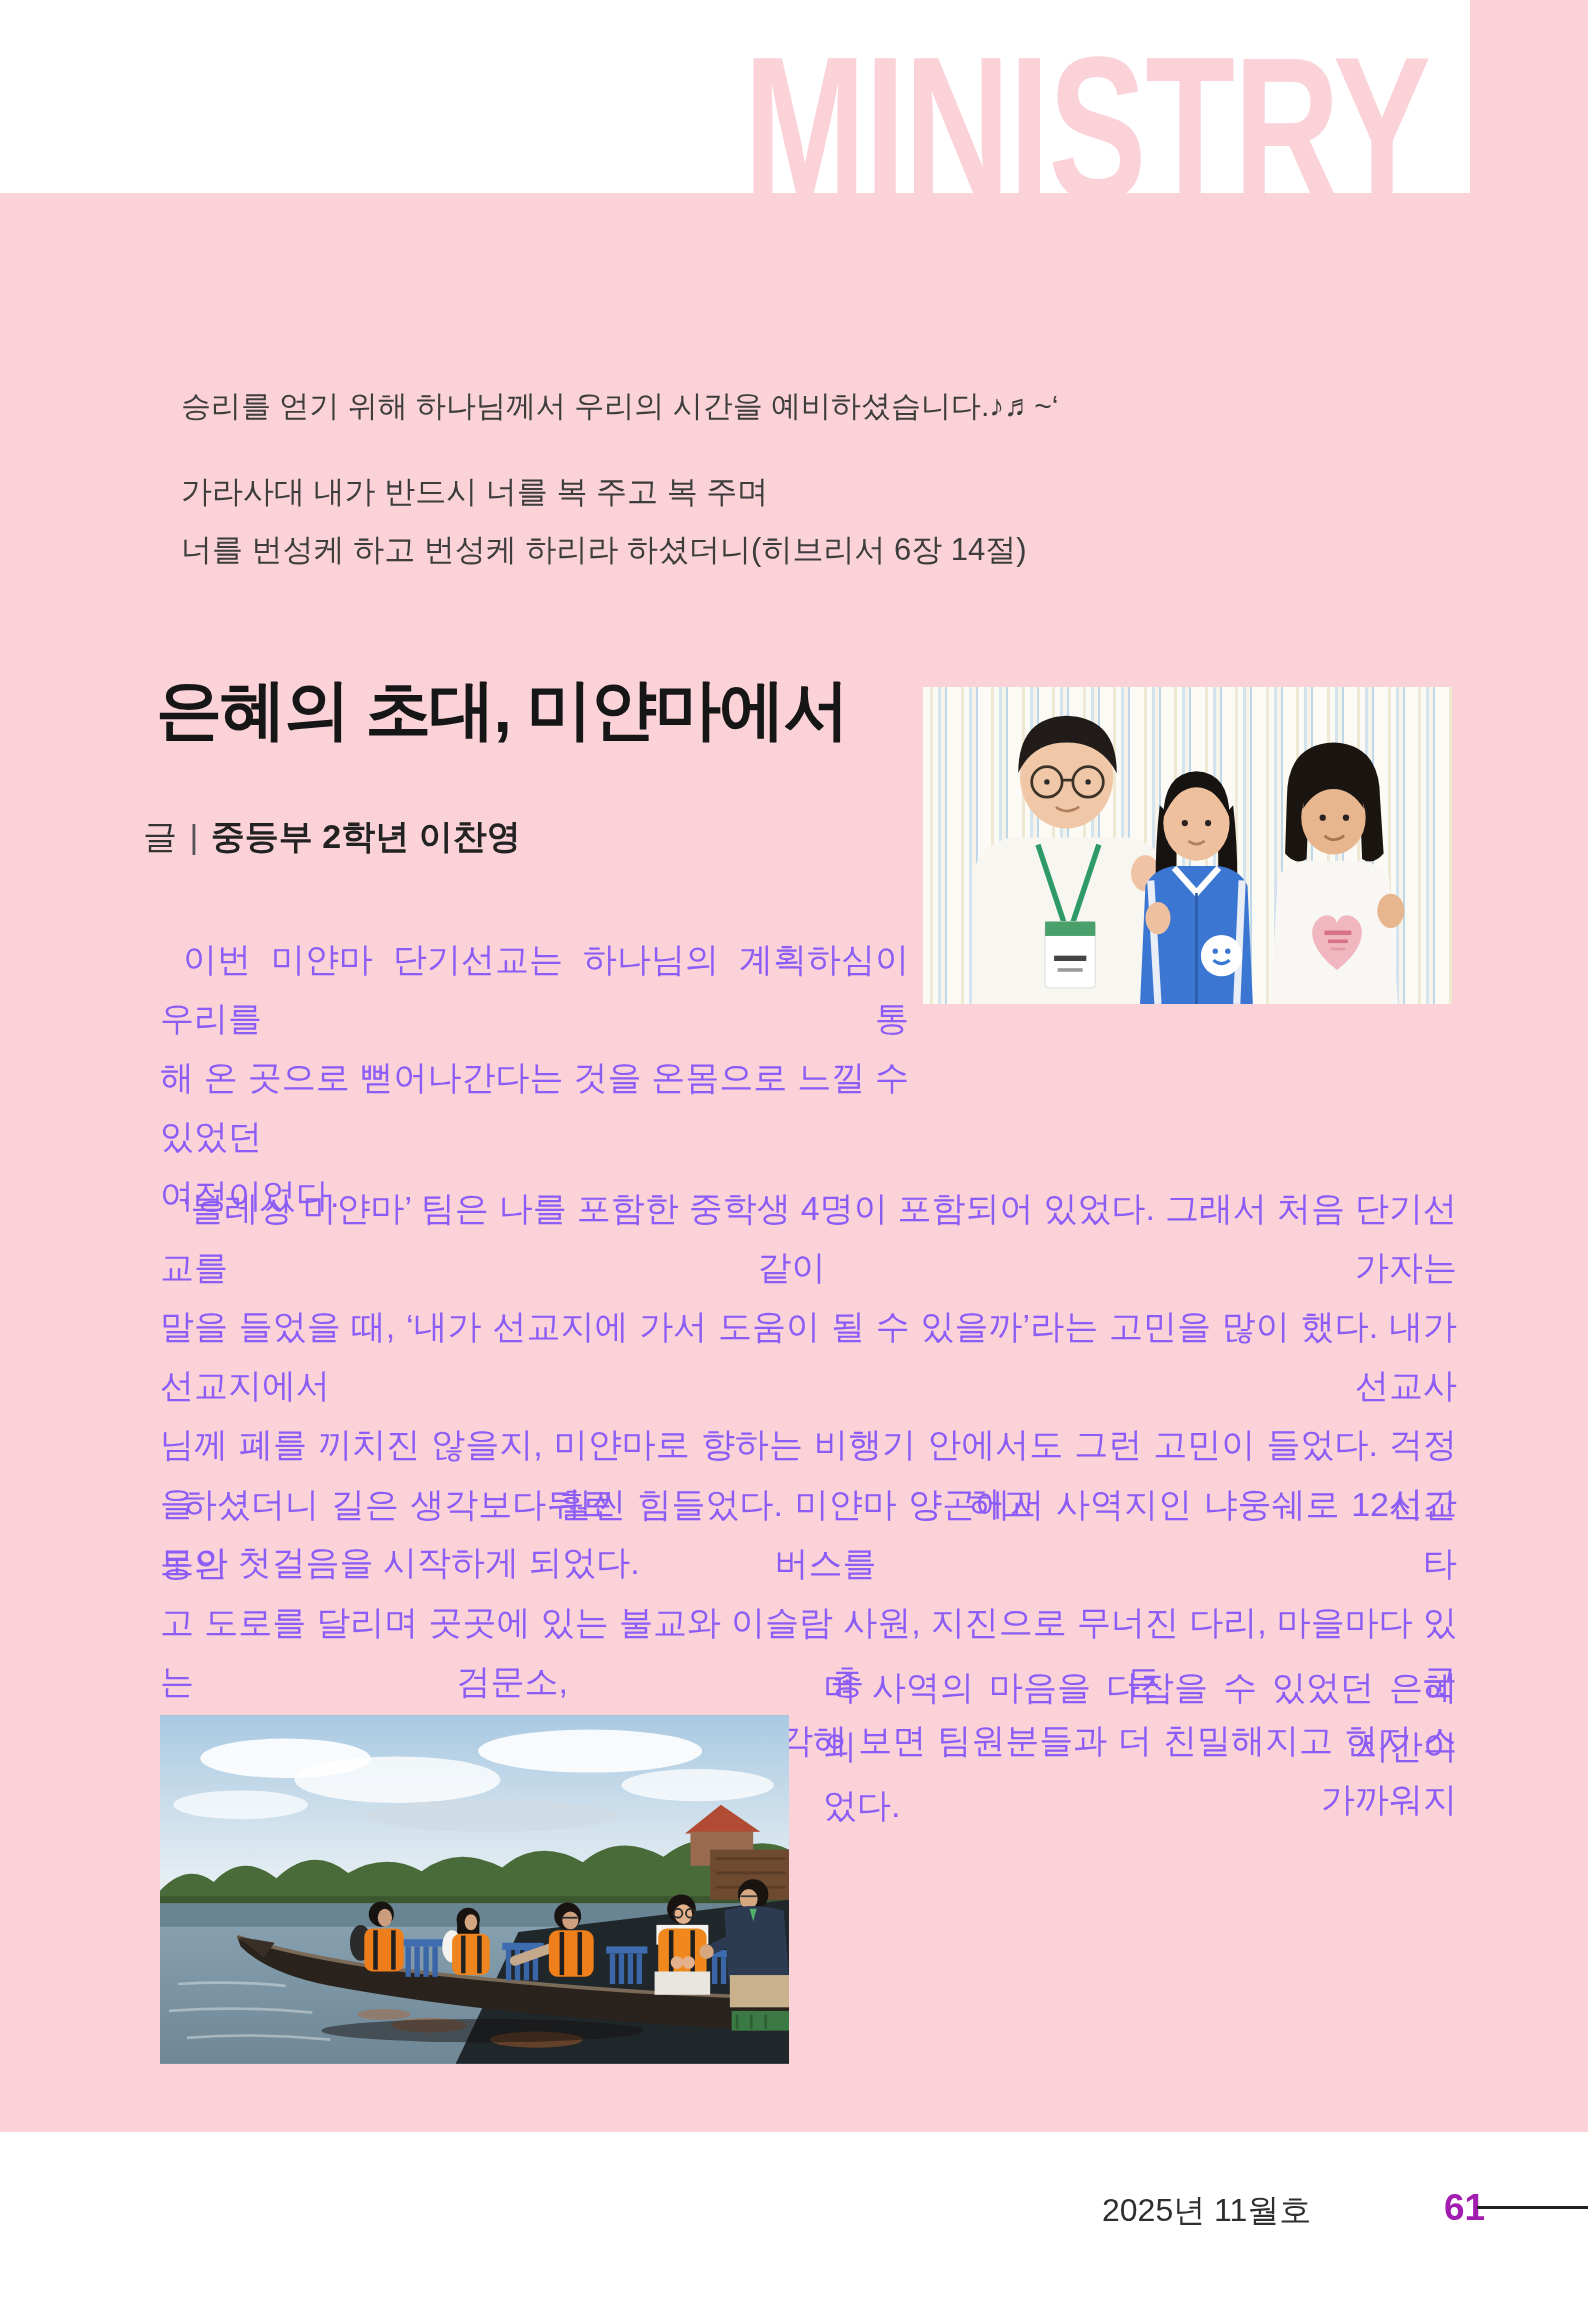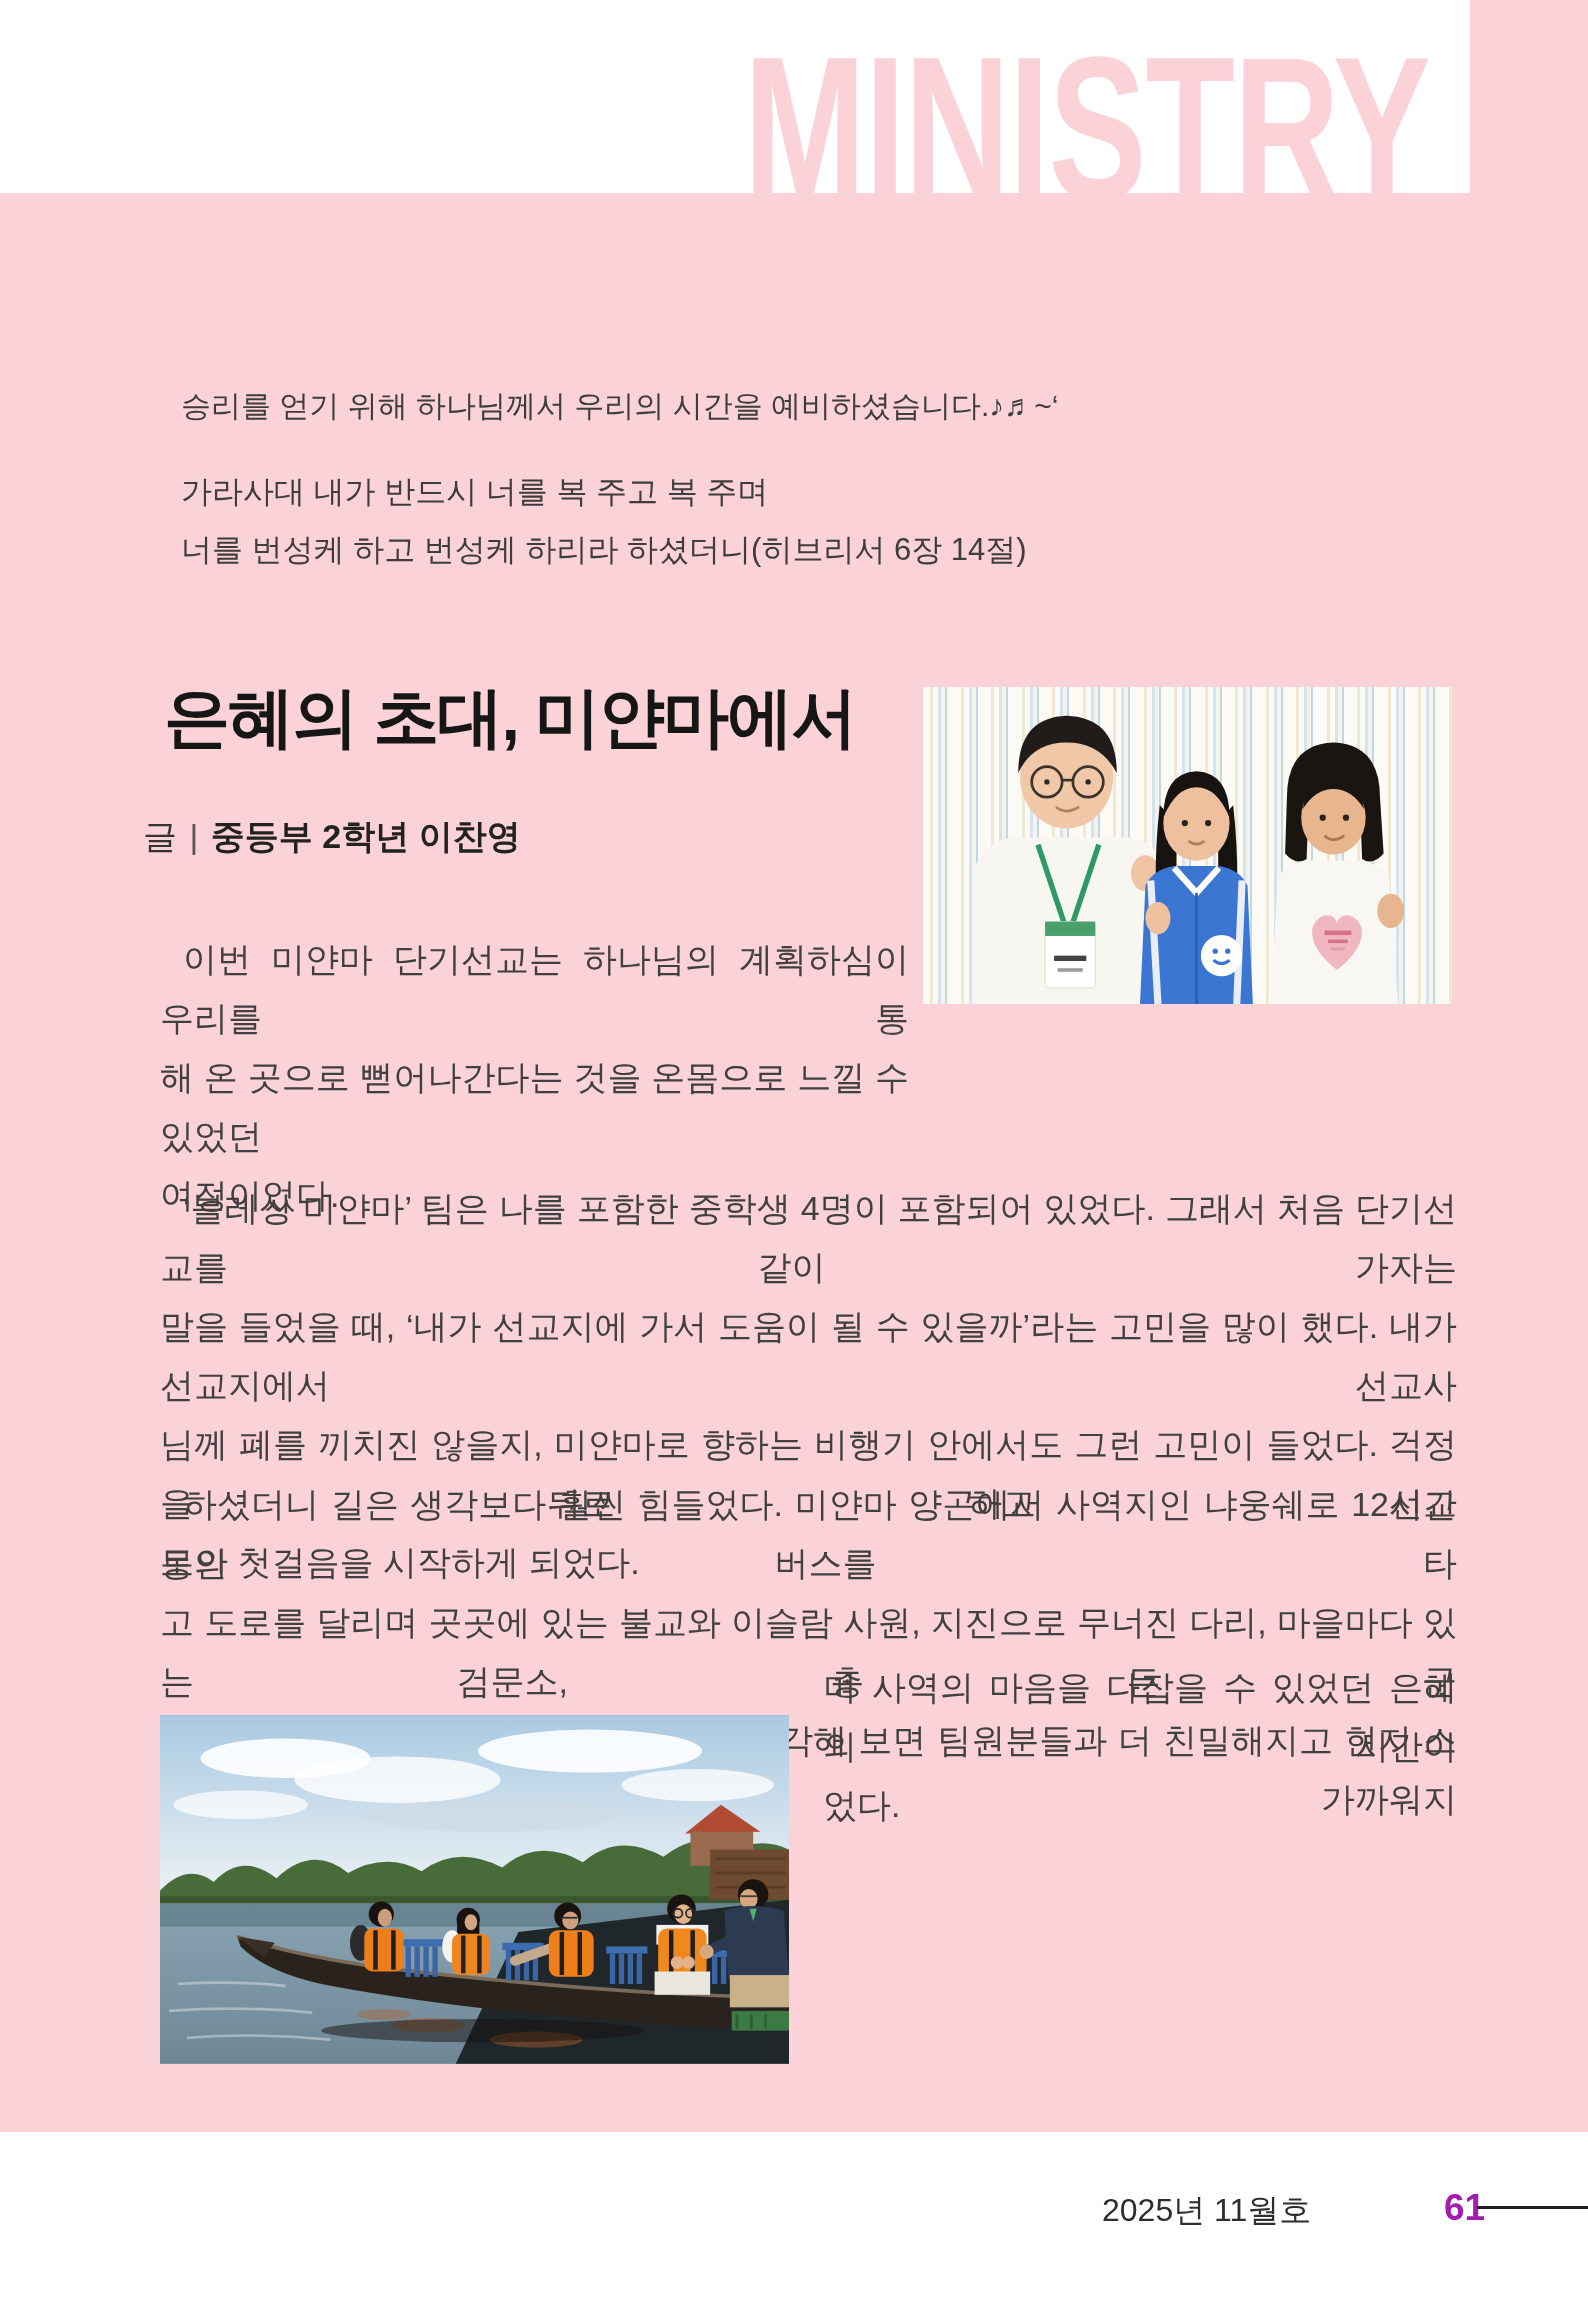--- a/index.html
+++ b/index.html
@@ -13,27 +13,27 @@
   
   .ministry{
     position:absolute;top:26px;right:158px;z-index:3;
     font-size:204px;font-weight:bold;line-height:1;color:#fad2d7;
     letter-spacing:-1.8px;transform:scaleX(0.72);transform-origin:top right;white-space:nowrap;
   }
   
   .quote1{position:absolute;left:181px;top:344px;width:1165px;font-size:30px;line-height:39px;color:#3d3d3d;margin-top:42px;}
   .quote23{position:absolute;left:181px;top:463px;width:1165px;font-size:31px;line-height:58px;color:#3d3d3d;}
   
-  .title{position:absolute;left:156px;top:672px;margin:8px;font-size:66px;line-height:75px;
+  .title{position:absolute;left:156px;top:672px;margin:0;font-size:66px;line-height:75px;
          font-weight:800;letter-spacing:-1.8px;color:#161616;white-space:nowrap;}
   .byline{position:absolute;left:143px;top:814px;font-size:34px;line-height:45px;color:#333;white-space:nowrap;}
   .byline .sep{margin:0 12.5px;font-weight:300;color:#555;}
   .byline .author{font-weight:bold;color:#222;}
   
-  .para{position:absolute;font-size:34px;line-height:59px;color:#404040;}
+  .para{position:absolute;font-size:34px;line-height:59px;color:#8b5cf6;}
   .ln{text-align:justify;text-align-last:justify;}
   .ln-last{text-align:left;text-align-last:left;}
   .indent{text-indent:23px;}
   .p1{left:160px;top:930px;width:749px;}
   .p2{left:160px;top:1179px;width:1297px;}
   .p3{left:160px;top:1475px;width:1297px;}
   .p3w{left:823px;top:1658px;width:634px;}
   .p4{left:823px;top:1825px;width:634px;}
   
   .photo{position:absolute;margin:0;overflow:hidden;}

